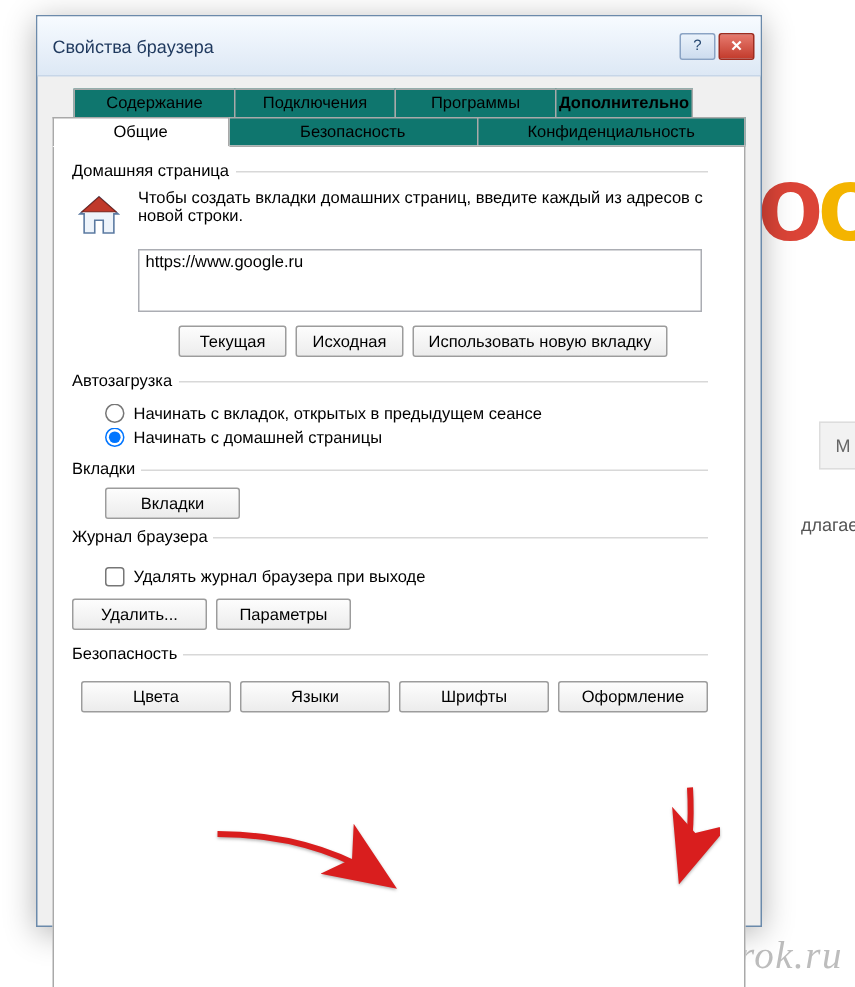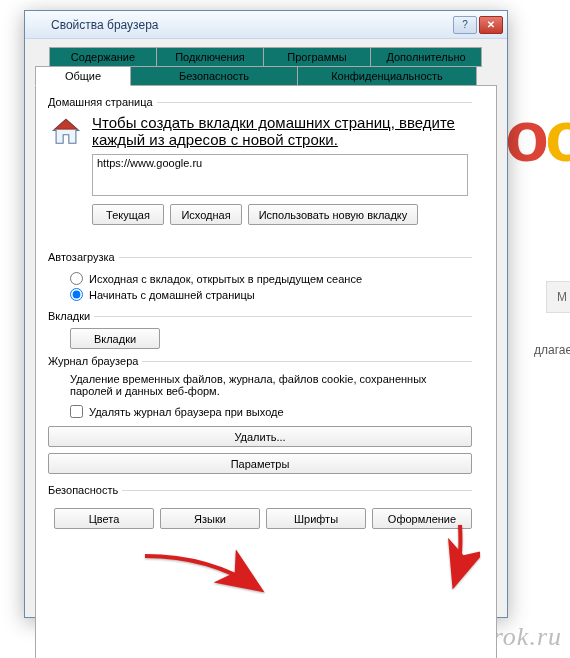--- a/index.html
+++ b/index.html
@@ -56,26 +56,26 @@
     position: absolute;
     left: 24px;
     top: 10px;
     width: 484px;
     height: 608px;
     background: #f0f0f0;
     border: 1px solid #6b8aab;
     box-shadow: 0 4px 20px rgba(0,0,0,0.3);
   }
   .titlebar {
-    height: 28px;
+    height: 40px;
     background: linear-gradient(#f7fbff, #dde8f5);
     border-bottom: 1px solid #c7d6e8;
     display: flex;
     align-items: center;
-    padding: 0 4px 0 26px;
+    padding: 0 4px 0 10px;
   }
   .titlebar-text { flex: 1; color: #1f395e; font-size: 12px; }
   .titlebar-btns { display: flex; gap: 2px; }
   .titlebar-btn {
     width: 24px; height: 18px;
     border: 1px solid #8aa3c4;
     border-radius: 2px;
     background: linear-gradient(#eaf2fb,#cddcee);
     display: flex; align-items: center; justify-content: center;
     font-size: 10px; color: #2a4b74;
@@ -91,27 +91,27 @@
     border: 1px solid #a9a9a9;
     background: #0f766e;
     padding: 3px 0;
     text-align: center;
     font-size: 11px;
     position: relative;
   }
   .tab.r1a { width: 108px; margin-left: 14px; }
   .tab.r1b { width: 108px; margin-left: -1px; }
   .tab.r1c { width: 108px; margin-left: -1px; }
-  .tab.r1d { width: 112px; margin-left: -1px; }
+  .tab.r1d { width: 92px; margin-left: -1px; font-weight: bold; }
   .tab.active {
     background: #fff;
     border-bottom-color: #fff;
     z-index: 2;
   }
-  .tab.r2a { width: 96px; }
+  .tab.r2a { width: 118px; }
   .tab.r2b { width: 168px; margin-left: -1px; }
   .tab.r2c { width: 180px; margin-left: -1px; }
   .tab-content {
     border: 1px solid #a9a9a9;
     background: #fff;
     margin: -1px 10px 8px 10px;
     padding: 10px 24px 6px 12px;
     height: 584px;
     position: relative;
   }
@@ -123,47 +123,47 @@
   }
   fieldset.legend > legend {
     padding: 0 4px 0 0;
     font-size: 11px;
   }
   .home-row { display: flex; gap: 8px; }
   .home-icon {
     width: 36px; height: 36px;
     display: flex; align-items: center; justify-content: center;
   }
-  .home-desc { flex: 1; font-size: 15px; text-decoration: underline; }
+  .home-desc { flex: 1; font-size: 11px; }
   .textarea {
     margin: 4px 0 6px 44px;
     width: 376px; height: 42px;
     border: 1px solid #abadb3;
     font-family: Liberation Sans, sans-serif; font-size: 11px;
     padding: 2px 4px;
     background: #fff;
     resize: none;
     overflow-y: scroll;
   }
   .btn {
     background: linear-gradient(#fdfdfd,#ececec);
     border: 1px solid #9c9c9c;
     border-radius: 2px;
     padding: 2px 8px;
     font-size: 11px;
     font-family: inherit;
     min-width: 72px;
     height: 21px;
   }
-  .btn-row { display: flex; gap: 6px; margin-left: 44px; margin-bottom: 20px; }
+  .btn-row { display: flex; gap: 6px; margin-left: 44px; margin-bottom: 4px; justify-content: center; }
   .radio-row, .check-row { display: flex; align-items: center; gap: 6px; margin: 3px 0 3px 22px; font-size: 11px; }
   input[type=radio], input[type=checkbox] { margin: 0; }
   .tabs-group-row { display: flex; align-items: flex-start; gap: 10px; margin-left: 22px; }
   .tabs-group-row .txt { flex: 1; font-size: 11px; }
-  .right-btns { display: flex; gap: 6px; justify-content: flex-start; margin: 4px 0; flex-direction: column; }
+  .right-btns { display: flex; gap: 6px; justify-content: flex-start; margin: 4px 0; }
   .appearance-row { display: flex; gap: 6px; margin: 6px 0 0 6px; }
   .dialog-btns {
     display: flex; gap: 6px; justify-content: flex-end;
     padding: 6px 12px 10px 0;
   }
   .dialog-btns .btn { min-width: 80px; }
   svg.house { width: 34px; height: 34px; }
   .arrow {
     position: absolute;
     pointer-events: none;
@@ -221,38 +221,37 @@
         <button class="btn">Текущая</button>
         <button class="btn">Исходная</button>
         <button class="btn" style="min-width:170px">Использовать новую вкладку</button>
       </div>
     </fieldset>
 
     <fieldset class="legend">
       <legend>Автозагрузка</legend>
       <label class="radio-row">
         <input type="radio" name="autoload" style="">
-        <span>Исходная с вкладок, открытых в предыдущем сеансе</span>
+        <span>Начинать с вкладок, открытых в предыдущем сеансе</span>
       </label>
       <label class="radio-row">
         <input type="radio" name="autoload" checked="" style="">
         <span>Начинать с домашней страницы</span>
       </label>
     </fieldset>
 
     <fieldset class="legend">
       <legend>Вкладки</legend>
       <div class="tabs-group-row">
         <button class="btn" style="min-width:90px">Вкладки</button>
       </div>
     </fieldset>
 
     <fieldset class="legend">
       <legend>Журнал браузера</legend>
-      <div style="margin-left:22px;font-size:11px">Удаление временных файлов, журнала, файлов cookie, сохраненных паролей и данных веб-форм.</div>
       <label class="check-row" style="margin-top:8px">
         <input type="checkbox" style="">
         <span>Удалять журнал браузера при выходе</span>
       </label>
       <div class="right-btns" style="margin-top:8px">
         <button class="btn" style="min-width:90px">Удалить...</button>
         <button class="btn" style="min-width:90px">Параметры</button>
       </div>
     </fieldset>
 

